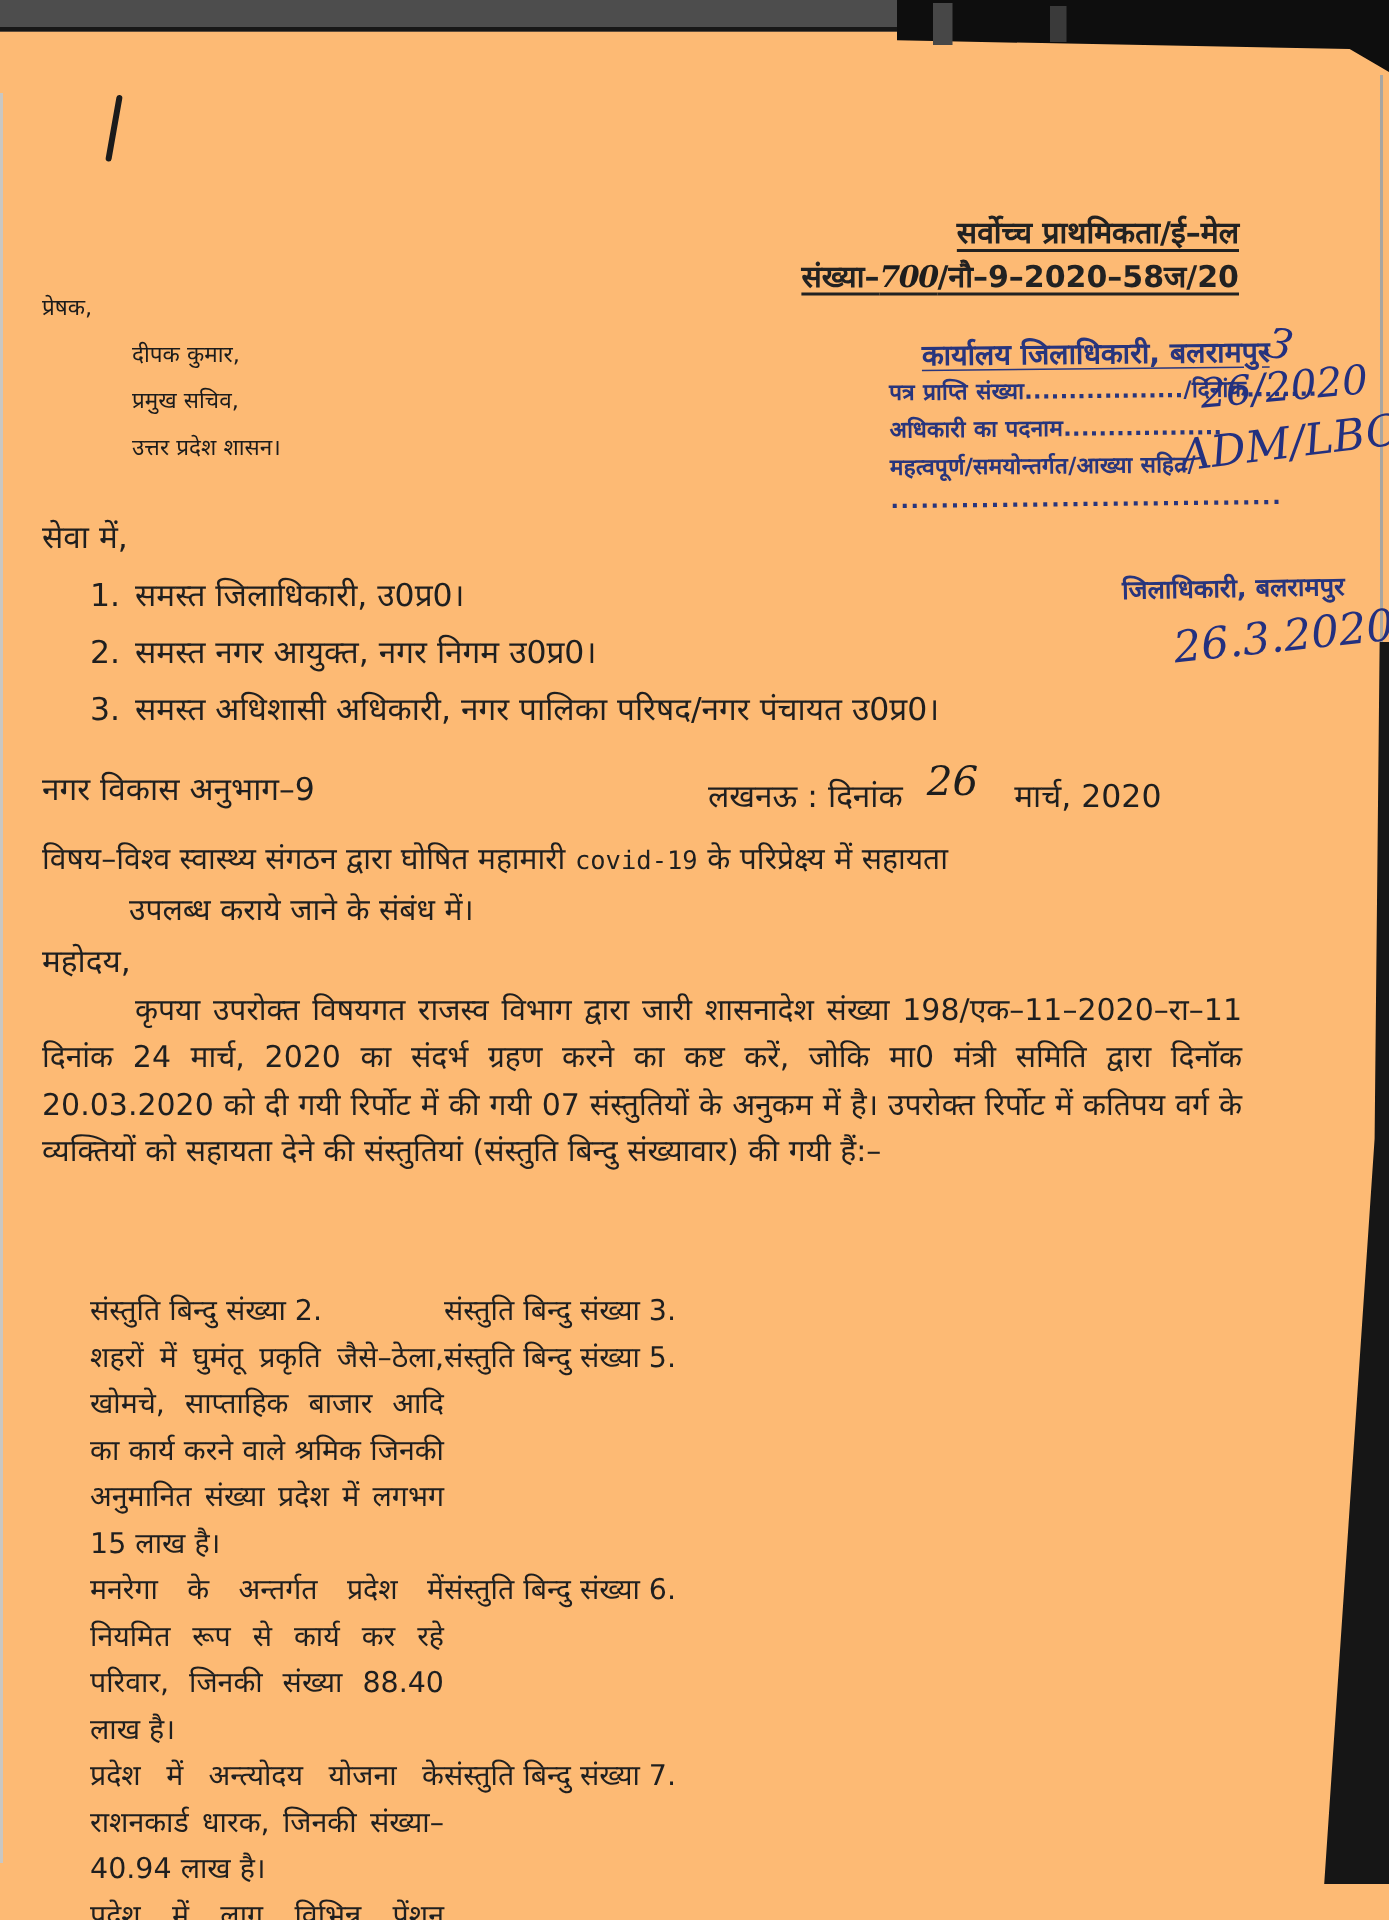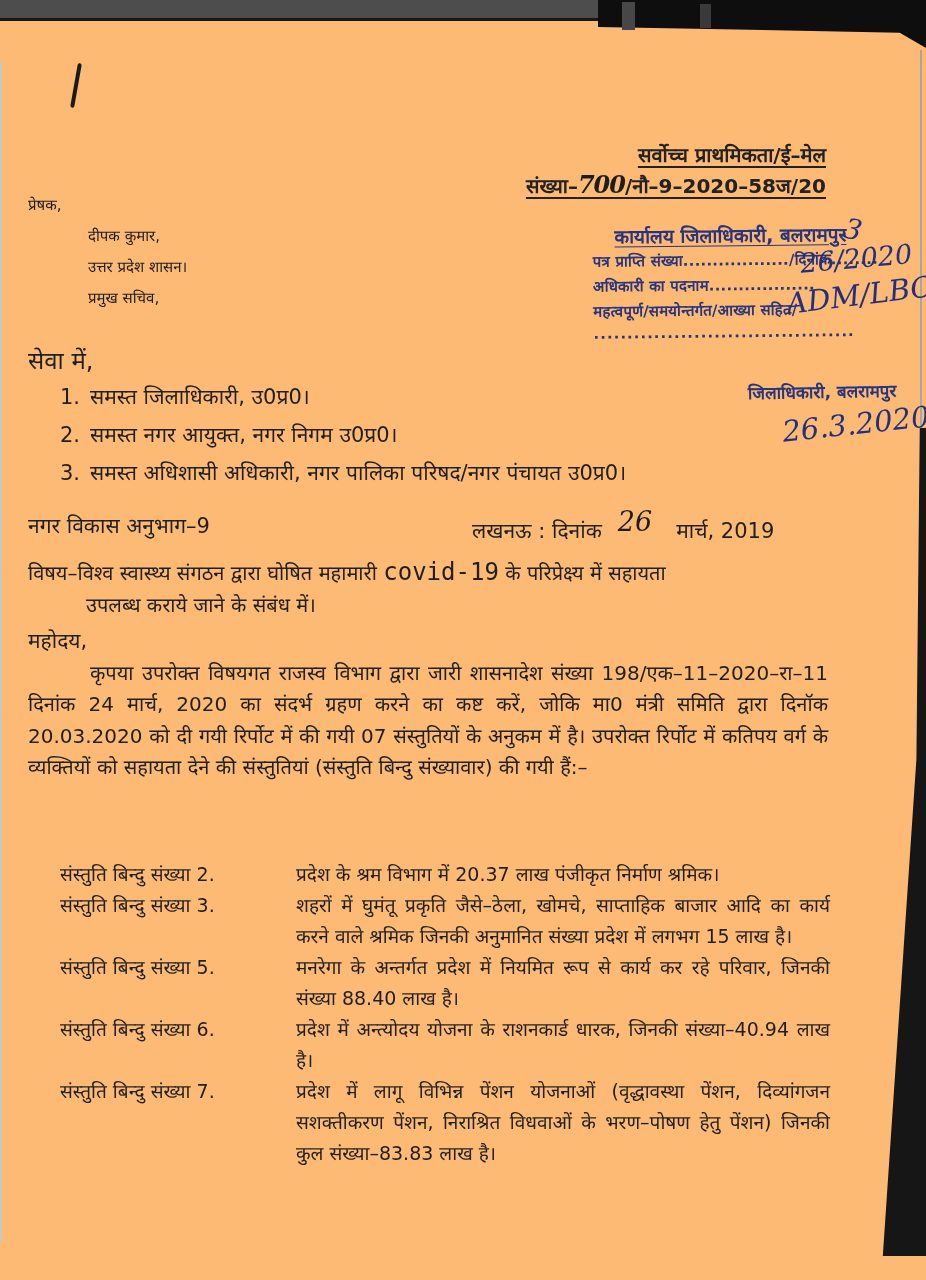--- a/index.html
+++ b/index.html
@@ -24,51 +24,51 @@
   .edge-band-right { position:absolute; left:878px; top:428px; width:48px; height:828px;
     background:#161616; clip-path:polygon(87% 0, 100% 0, 100% 100%, 10% 100%, 80% 40%); }
 
   
   .hdr { position:absolute; left:520px; top:141px; width:306px; text-align:right;
     font-weight:bold; font-size:20px; line-height:29px; color:#222; }
   .hdr .u { text-decoration:underline; text-underline-offset:4px; }
   .hw { font-family:"DejaVu Serif", serif; font-style:italic; }
   .hw-black { color:#1d1d1d; }
   .hw-blue { color:#23307f; }
-  .hdr .hw { font-size:24px; letter-spacing:-1px; }
+  .hdr .hw { font-size:20px; letter-spacing:-1px; }
 
   .sender { position:absolute; left:28px; top:190px; font-size:15px; line-height:31px; color:#1c1c1c; }
   .sender .ind { padding-left:60px; }
 
   .stamp { position:absolute; left:593px; top:222px; width:333px; color:#28357d;
     transform:rotate(-0.6deg); font-weight:bold; }
   .stamp-office { font-size:19px; text-decoration:underline; text-underline-offset:3px;
     white-space:nowrap; padding-left:22px; }
   .stamp-line { font-size:15px; line-height:25px; white-space:nowrap; letter-spacing:.2px; }
   .stamp-dots { font-size:15px; letter-spacing:1px; }
   .hw-3 { position:absolute; left:844px; top:213px; font-size:28px; transform:rotate(12deg); }
   .hw-recdate { position:absolute; left:800px; top:243px; font-size:27px; transform:rotate(-5deg); white-space:nowrap; }
   .hw-officer { position:absolute; left:786px; top:278px; font-size:29px; transform:rotate(-7deg); white-space:nowrap; }
 
   .dm-stamp { position:absolute; left:748px; top:380px; font-size:17px; font-weight:bold;
     color:#28357d; transform:rotate(-1deg); white-space:nowrap; }
   .hw-dmdate { position:absolute; left:782px; top:407px; font-size:29px; transform:rotate(-6deg); white-space:nowrap; }
 
-  .seva { position:absolute; left:28px; top:343px; font-size:24px; }
+  .seva { position:absolute; left:28px; top:343px; font-size:21px; }
   .addr { position:absolute; left:60px; top:378px; font-size:21px; }
   .addr-row { display:flex; line-height:38px; }
   .addr-num { width:30px; }
 
   .section-name { position:absolute; left:28px; top:511px; font-size:21px;text-align:center; }
   .place-date { position:absolute; left:472px; top:506px; font-size:21px; display:flex; align-items:center; }
   .place-date .hw { font-size:27px; margin:0 24px 16px 16px; }
 
   .subject { position:absolute; left:28px; top:556px; width:804px; font-size:20px; line-height:32px; }
   .subject .cont { padding-left:58px; }
-  .mono { font-family:"DejaVu Sans Mono", monospace; font-size:24px; }
+  .mono { font-family:"DejaVu Sans Mono", monospace; font-size:17px; }
 
   .salutation { position:absolute; left:28px; top:626px; font-size:21px; }
 
   .body-para { position:absolute; left:28px; top:658px; width:800px; font-size:20px;
     line-height:31.4px; text-align:justify; text-indent:62px; }
 
   .recs { position:absolute; left:60px; top:859px; width:770px;
     display:grid; grid-template-columns:236px 1fr; font-size:19px; line-height:31px; }
   .rec-label { white-space:nowrap; }
   .rec-text { text-align:justify; }
@@ -88,22 +88,22 @@
   <div class="edge-band-right"></div>
 
   <div class="hdr">
     <div class="u">सर्वोच्च प्राथमिकता/ई–मेल</div>
     <div class="u"><span>संख्या–</span><span class="hw hw-black">700</span><span>/नौ–9–2020–58ज/20</span></div>
   </div>
 
   <div class="sender">
     <div>प्रेषक,</div>
     <div class="ind">दीपक कुमार,</div>
+    <div class="ind">प्रमुख सचिव,</div>
     <div class="ind">उत्तर प्रदेश शासन।</div>
-    <div class="ind">प्रमुख सचिव,</div>
   </div>
 
   <div class="stamp">
     <div class="stamp-office">कार्यालय जिलाधिकारी, बलरामपुर</div>
     <div class="stamp-line">पत्र प्राप्ति संख्या................../दिनांक........</div>
     <div class="stamp-line">अधिकारी का पदनाम..................</div>
     <div class="stamp-line">महत्वपूर्ण/समयोन्तर्गत/आख्या सहित/</div>
     <div class="stamp-dots">.......................................</div>
   </div>
   <div class="hw hw-blue hw-3">3</div>
@@ -126,35 +126,34 @@
     <div class="addr-row">
       <span class="addr-num">3.</span>
       <span>समस्त अधिशासी अधिकारी, नगर पालिका परिषद/नगर पंचायत उ0प्र0।</span>
     </div>
   </div>
 
   <div class="section-name">नगर विकास अनुभाग–9</div>
   <div class="place-date">
     <span>लखनऊ : दिनांक</span>
     <span class="hw hw-black">26</span>
-    <span>मार्च, 2019</span>
+    <span>मार्च, 2020</span>
   </div>
 
   <div class="subject">
     <div><span>विषय–विश्व स्वास्थ्य संगठन द्वारा घोषित महामारी </span><span class="mono">covid-19</span><span> के परिप्रेक्ष्य में सहायता</span></div>
     <div class="cont">उपलब्ध कराये जाने के संबंध में।</div>
   </div>
 
   <div class="salutation">महोदय,</div>
 
   <div class="body-para">कृपया उपरोक्त विषयगत राजस्व विभाग द्वारा जारी शासनादेश संख्या 198/एक–11–2020–रा–11 दिनांक 24 मार्च, 2020 का संदर्भ ग्रहण करने का कष्ट करें, जोकि मा0 मंत्री समिति द्वारा दिनॉक 20.03.2020 को दी गयी रिर्पोट में की गयी 07 संस्तुतियों के अनुकम में है। उपरोक्त रिर्पोट में कतिपय वर्ग के व्यक्तियों को सहायता देने की संस्तुतियां (संस्तुति बिन्दु संख्यावार) की गयी हैं:–</div>
 
   <div class="recs">
     <div class="rec-label">संस्तुति बिन्दु संख्या 2.</div>
-    <div class="rec-text">प्रदेश के श्रम विभाग में 20.37 लाख पंजीकृत निर्माण श्रमिक।</div>
     <div class="rec-label">संस्तुति बिन्दु संख्या 3.</div>
     <div class="rec-text">शहरों में घुमंतू प्रकृति जैसे–ठेला, खोमचे, साप्ताहिक बाजार आदि का कार्य करने वाले श्रमिक जिनकी अनुमानित संख्या प्रदेश में लगभग 15 लाख है।</div>
     <div class="rec-label">संस्तुति बिन्दु संख्या 5.</div>
     <div class="rec-text">मनरेगा के अन्तर्गत प्रदेश में नियमित रूप से कार्य कर रहे परिवार, जिनकी संख्या 88.40 लाख है।</div>
     <div class="rec-label">संस्तुति बिन्दु संख्या 6.</div>
     <div class="rec-text">प्रदेश में अन्त्योदय योजना के राशनकार्ड धारक, जिनकी संख्या–40.94 लाख है।</div>
     <div class="rec-label">संस्तुति बिन्दु संख्या 7.</div>
     <div class="rec-text">प्रदेश में लागू विभिन्न पेंशन योजनाओं (वृद्धावस्था पेंशन, दिव्यांगजन सशक्तीकरण पेंशन, निराश्रित विधवाओं के भरण–पोषण हेतु पेंशन) जिनकी कुल संख्या–83.83 लाख है।</div>
   </div>
 

